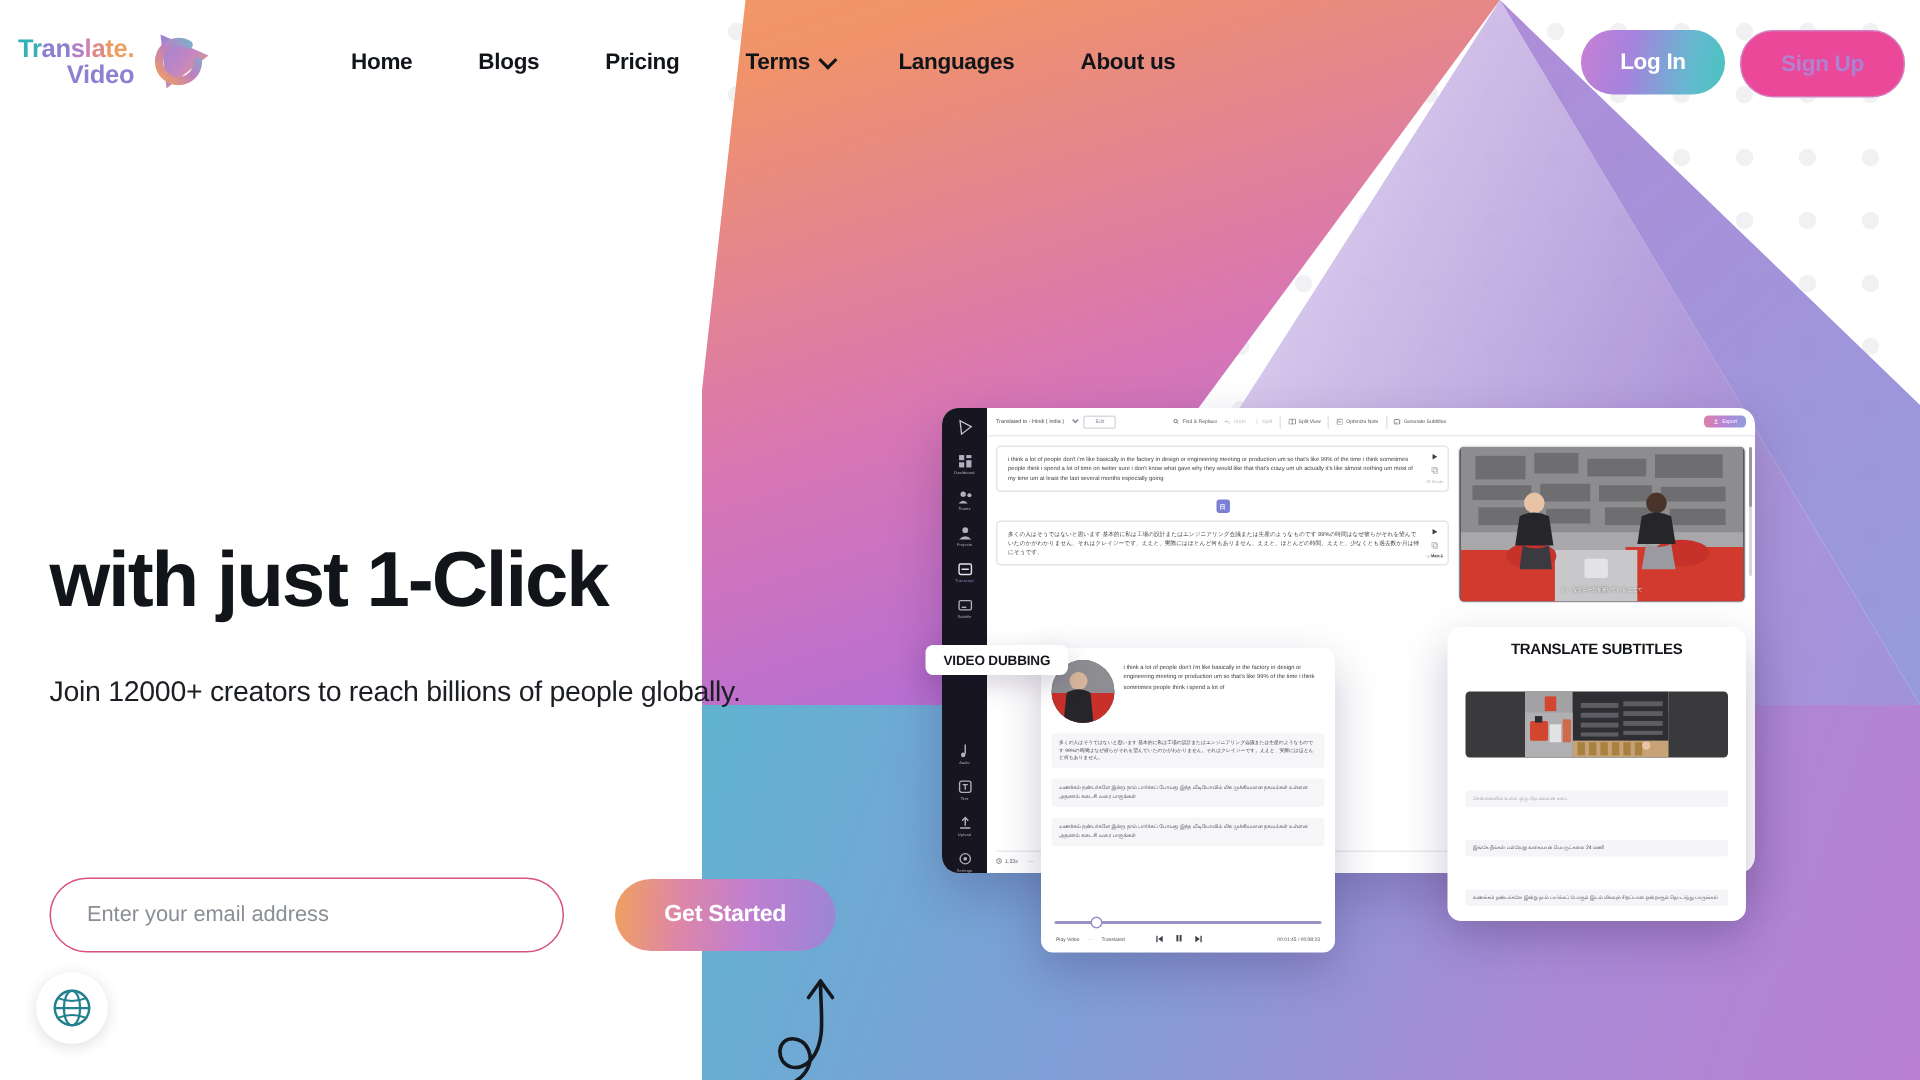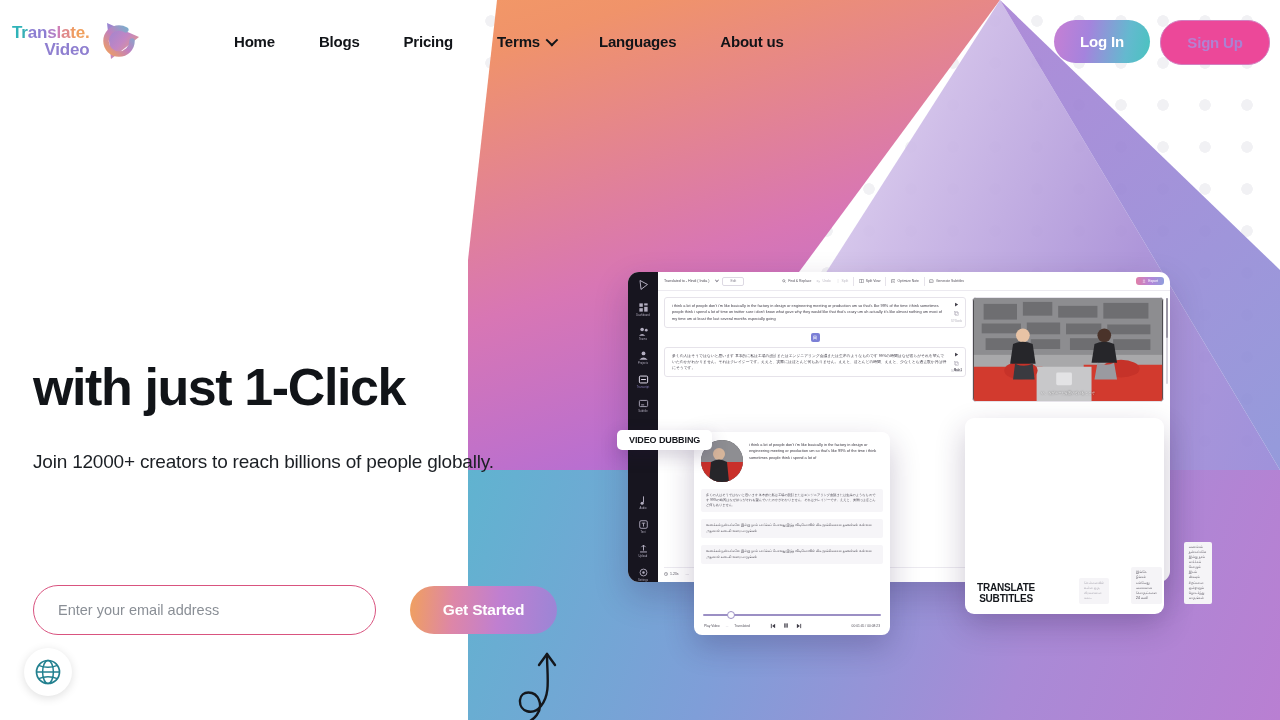--- a/index.html
+++ b/index.html
@@ -196,21 +196,21 @@
   .dub-badge {
     position:absolute; left:617px; top:430px; background:#fff; border-radius:5px;
     padding:5px 12px; font-size:9px; font-weight:700; color:#16181d; letter-spacing:-.1px;
     box-shadow:0 6px 18px rgba(40,20,70,.2); z-index:26;
   }
 
   
   .subs {
     left:965px; top:418px; width:199px; height:196px; background:#fff;
     border-radius:9px; box-shadow:0 12px 30px rgba(40,20,70,.24);
-    padding:10px 12px; display:flex; flex-direction:row; gap:22px;align-items:flex-end;
+    padding:10px 12px; display:flex; flex-direction:column; gap:22px;
   }
   .subs-title { text-align:center; font-size:10px; font-weight:700; color:#14171c; letter-spacing:-.2px; }
   .subs-img { width:100%; height:80px; border-radius:3px; overflow:hidden; background:#3a3a3c; }
   .subs-line { background:#f5f4f7; border-radius:2px; padding:3px 5px; font-size:3.3px; line-height:1.55; color:#3e3b46; }
   .subs-line.blur { color:#9d9aa6; }
 </style>
 </head>
 <body>
 
 <div id="page">

